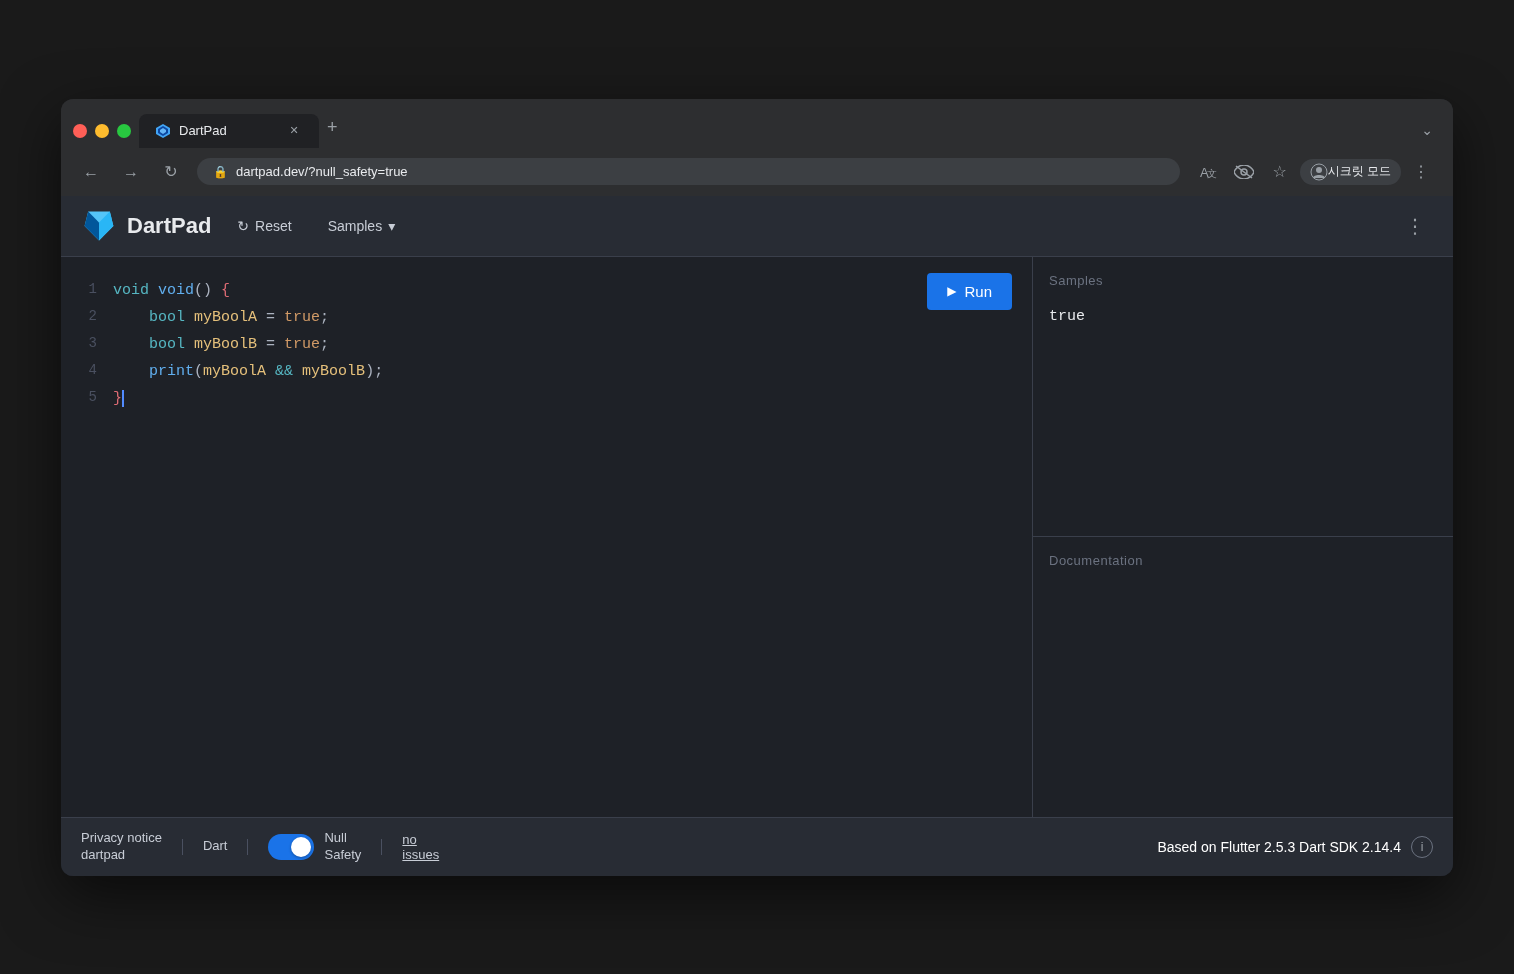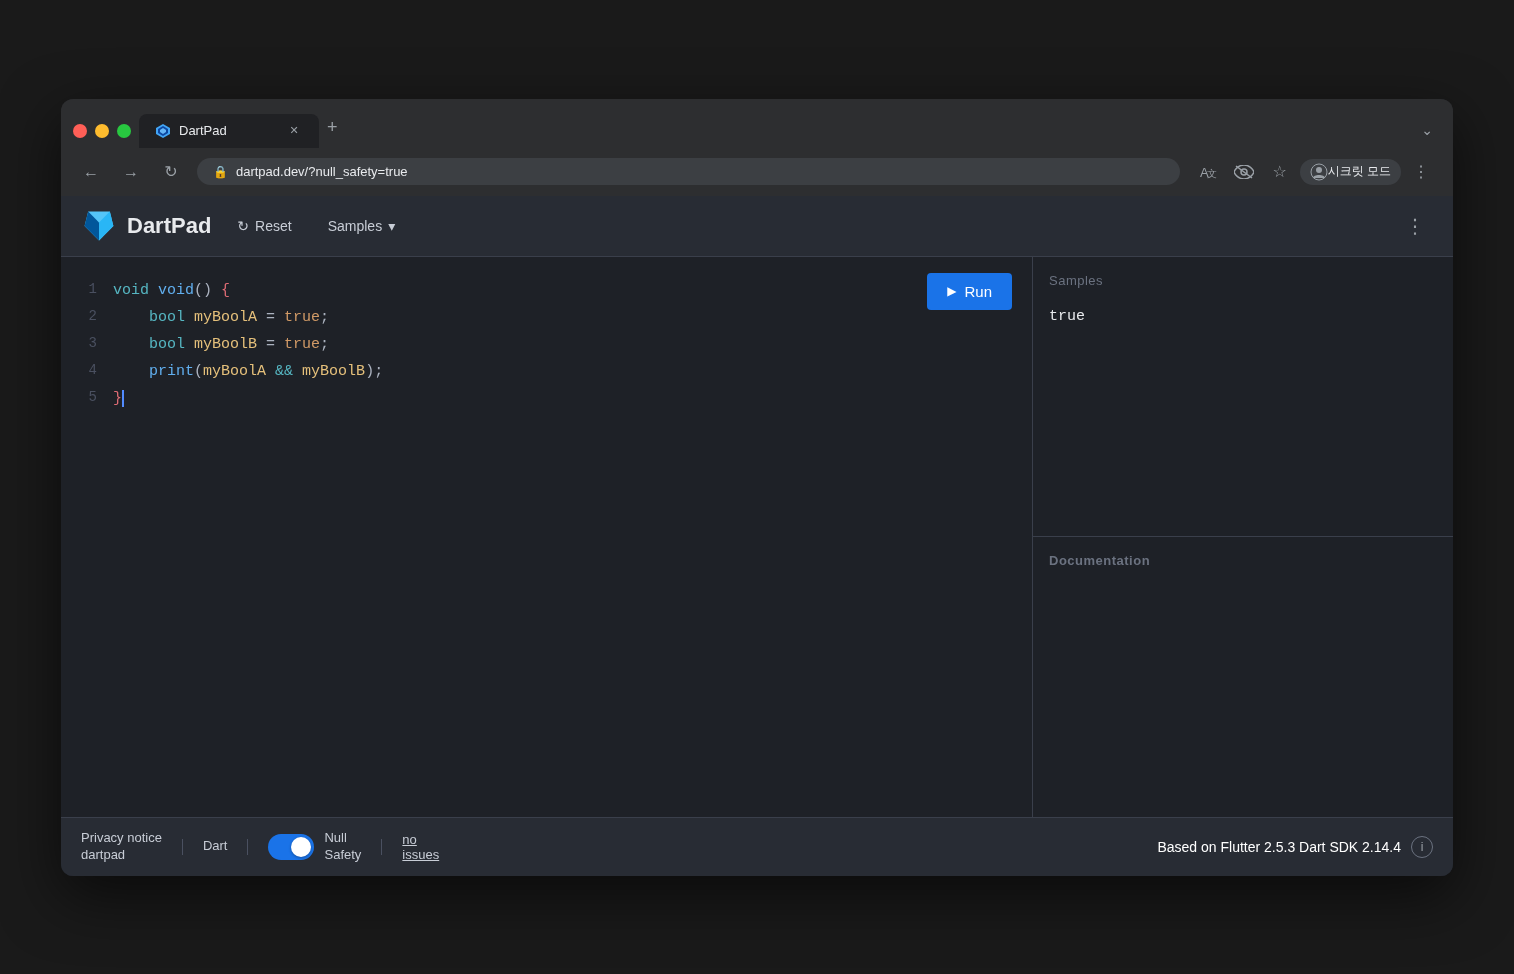--- a/index.html
+++ b/index.html
@@ -311,21 +311,20 @@
     .panel-section {
       flex: 1;
       border-bottom: 1px solid #3a3f4b;
       display: flex;
       flex-direction: column;
       padding: 16px;
     }
 
     .panel-section:last-child {
       border-bottom: none;
-      font-weight: bold;
     }
 
     .panel-title {
       color: #6b7280;
       font-size: 13px;
       margin-bottom: 12px;
       letter-spacing: 0.5px;
     }
 
     .console-output {

